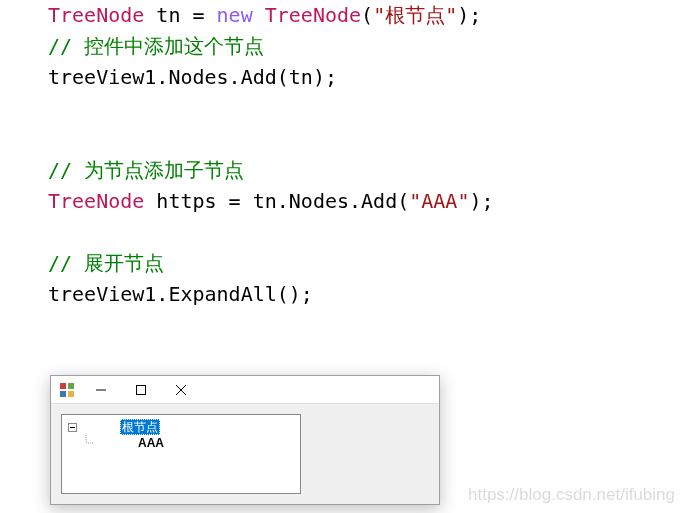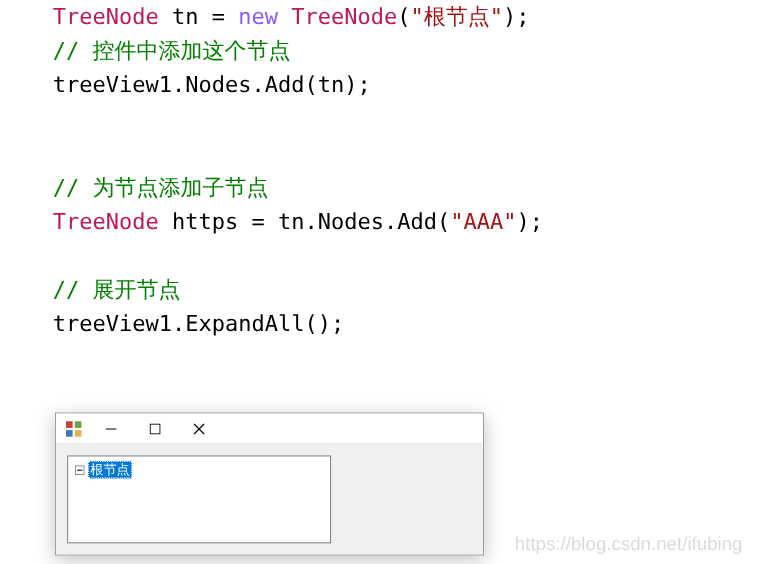--- a/index.html
+++ b/index.html
@@ -79,20 +79,21 @@
       padding: 4px 2px 2px 2px;
       font-family: 'Microsoft Sans Serif', Tahoma, sans-serif;
       font-size: 12px;
       color: #000;
     }
     .tree-row {
       display: flex;
       align-items: center;
       height: 16px;
       line-height: 16px;
+      gap: 40px;
     }
     .tree-indent1 { padding-left: 2px; }
     .tree-indent2 { padding-left: 18px; }
     .tree-glyph {
       width: 12px;
       height: 12px;
       display: inline-flex;
       align-items: center;
       justify-content: center;
       margin-right: 2px;
@@ -173,17 +174,26 @@
     <div class="treeview">
       <div class="tree-row tree-indent1">
         <span class="tree-glyph">
           <svg width="9" height="9" viewBox="0 0 9 9">
             <rect x="0.5" y="0.5" width="8" height="8" fill="#fff" stroke="#888" stroke-width="1"></rect>
             <line x1="2" y1="4.5" x2="7" y2="4.5" stroke="#000" stroke-width="1"></line>
           </svg>
         </span>
         <span class="tree-label selected">根节点</span>
       </div>
+      <div class="tree-row tree-indent2">
+        <span class="tree-conn">
+          <svg width="12" height="16" viewBox="0 0 12 16">
+            <line x1="4" y1="0" x2="4" y2="8" stroke="#a0a0a0" stroke-width="1" stroke-dasharray="1 1"></line>
+            <line x1="4" y1="8" x2="12" y2="8" stroke="#a0a0a0" stroke-width="1" stroke-dasharray="1 1"></line>
+          </svg>
+        </span>
+        <span class="tree-label bold">AAA</span>
+      </div>
     </div>
   </div>
 </div>
 
 <div class="watermark">https://blog.csdn.net/ifubing</div>
 
 </body></html>

